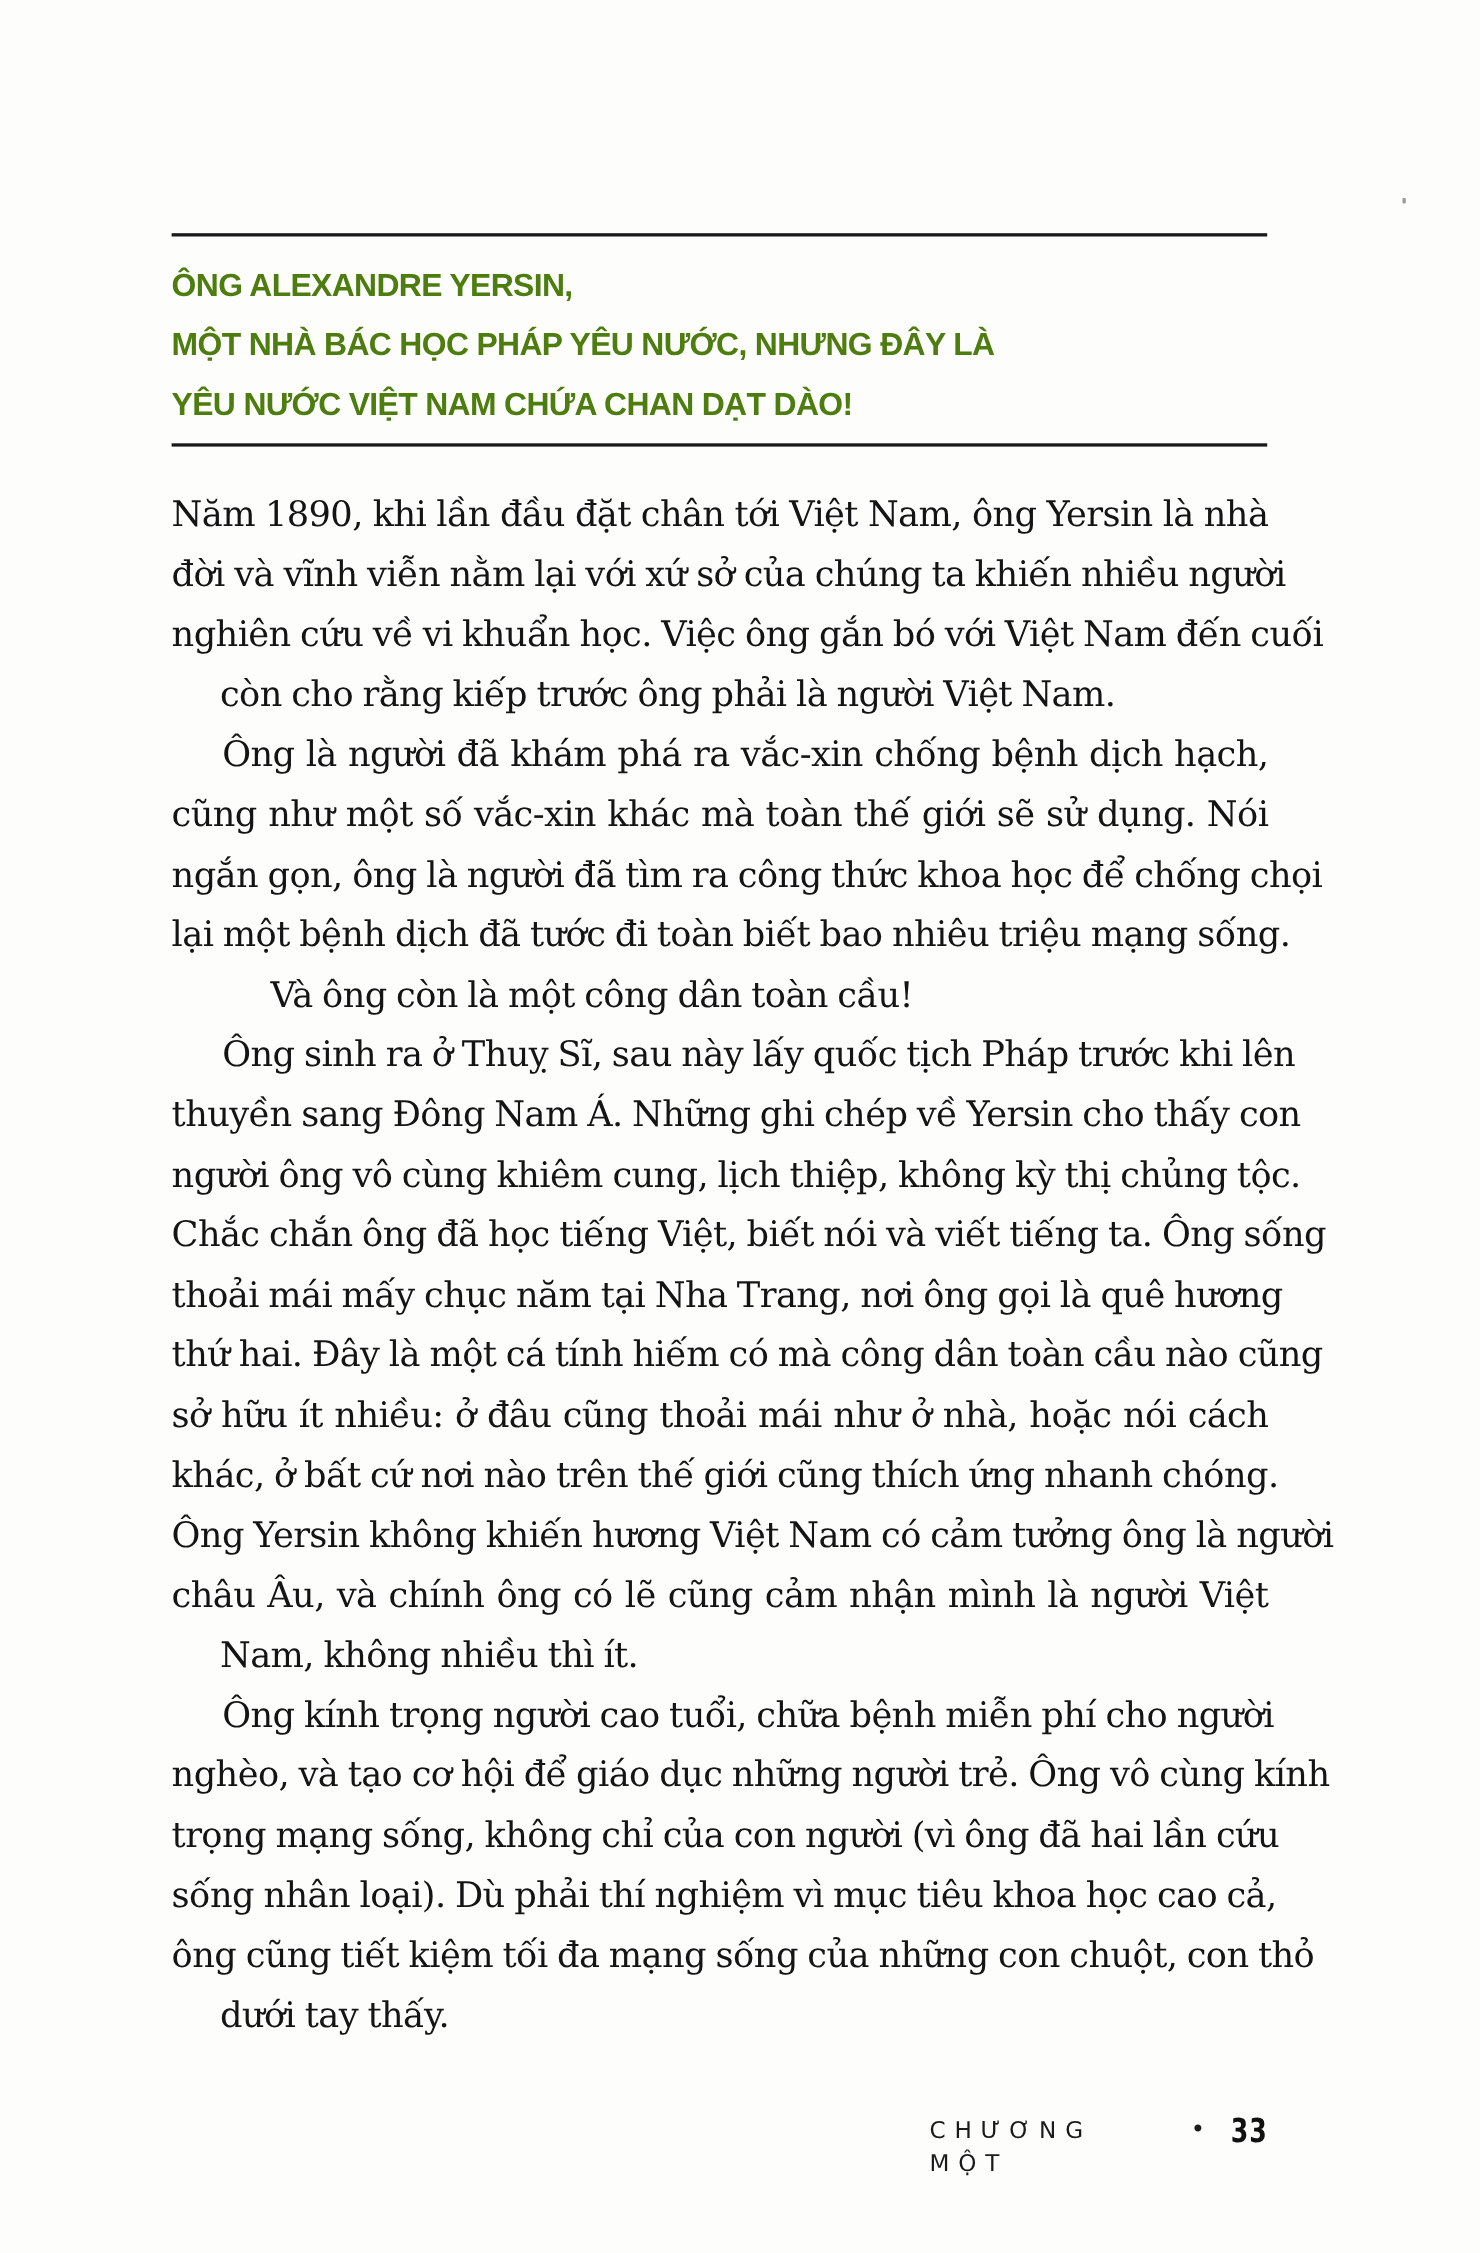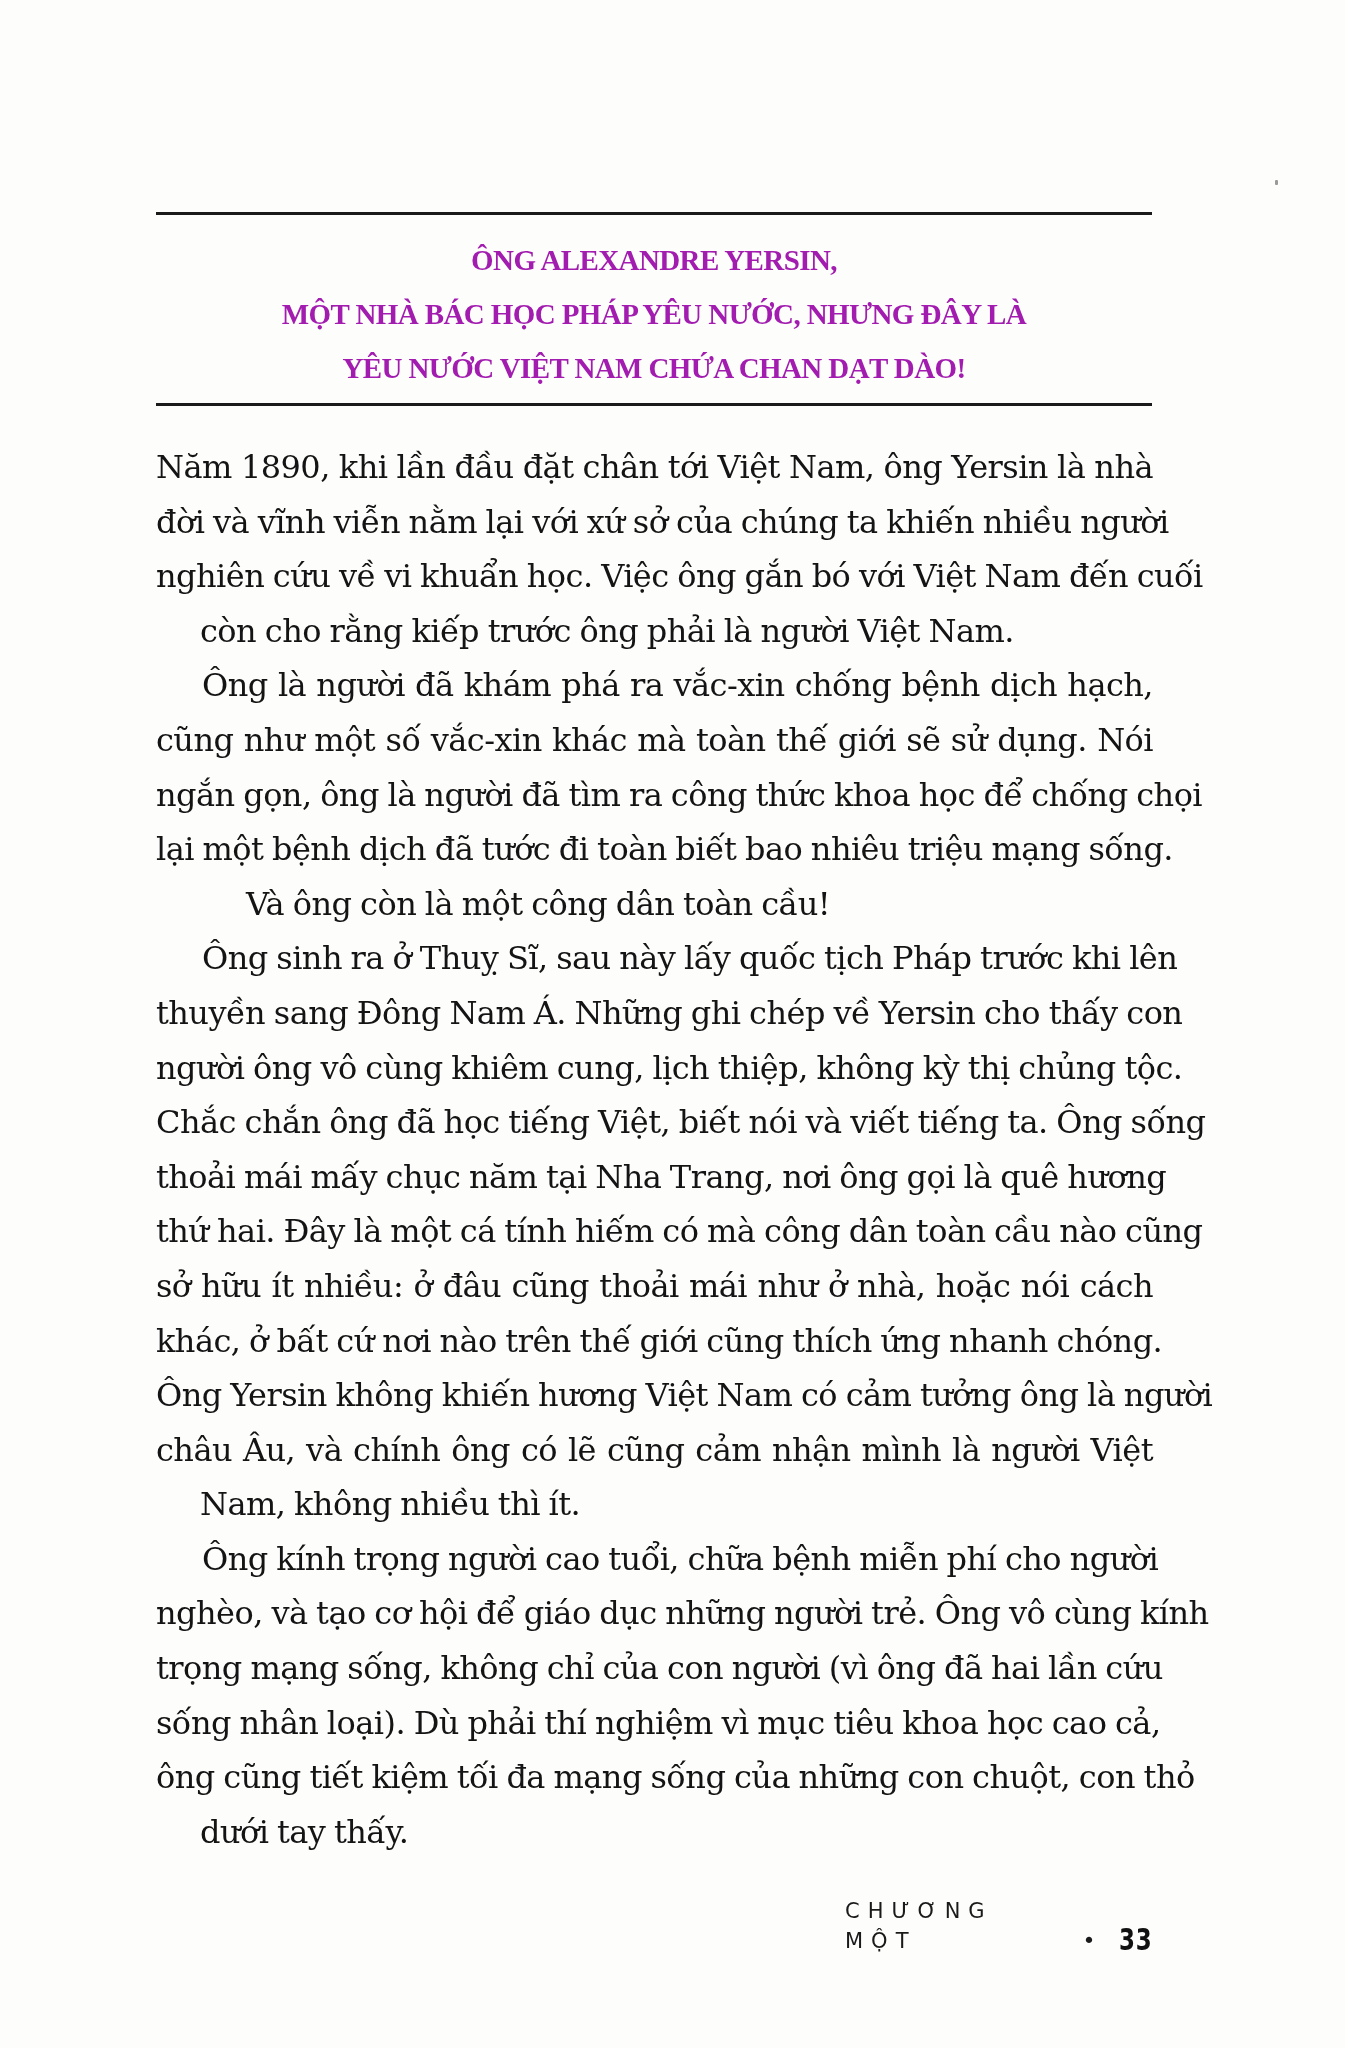--- a/index.html
+++ b/index.html
@@ -38,27 +38,27 @@
   }
   .rule.top { top: 212px; }
   .rule.bottom { top: 403px; }
 
   .heading {
     position: absolute;
     left: 156px;
     width: 996px;
     top: 233px;
     margin: 0;
-    text-align: center;
-    font-family: Liberation Serif, serif;
+    text-align: left;
+    font-family: Liberation Sans, sans-serif;
     font-weight: bold;
     font-size: 29px;
     line-height: 54px;
     letter-spacing: -0.6px;
-    color: #a21caf;
+    color: #4d7c0f;
   }
   .heading .hline {
     display: block;
     white-space: nowrap;
   }
 
   .body-text {
     position: absolute;
     left: 156px;
     width: 997px;
@@ -86,21 +86,20 @@
     margin-left: 44px;
   }
 
   .footer {
     position: absolute;
     top: 1922px;
     left: 845px;
     width: 308px;
     height: 34px;
     display: flex;
-    align-items: flex-end;
     justify-content: flex-end;
   }
   .running-head {
     font-family: "DejaVu Sans", sans-serif;
     font-size: 21px;
     letter-spacing: 8px;
     color: #1a1a1a;
     line-height: 30px;
     margin-right: 14px;
   }

